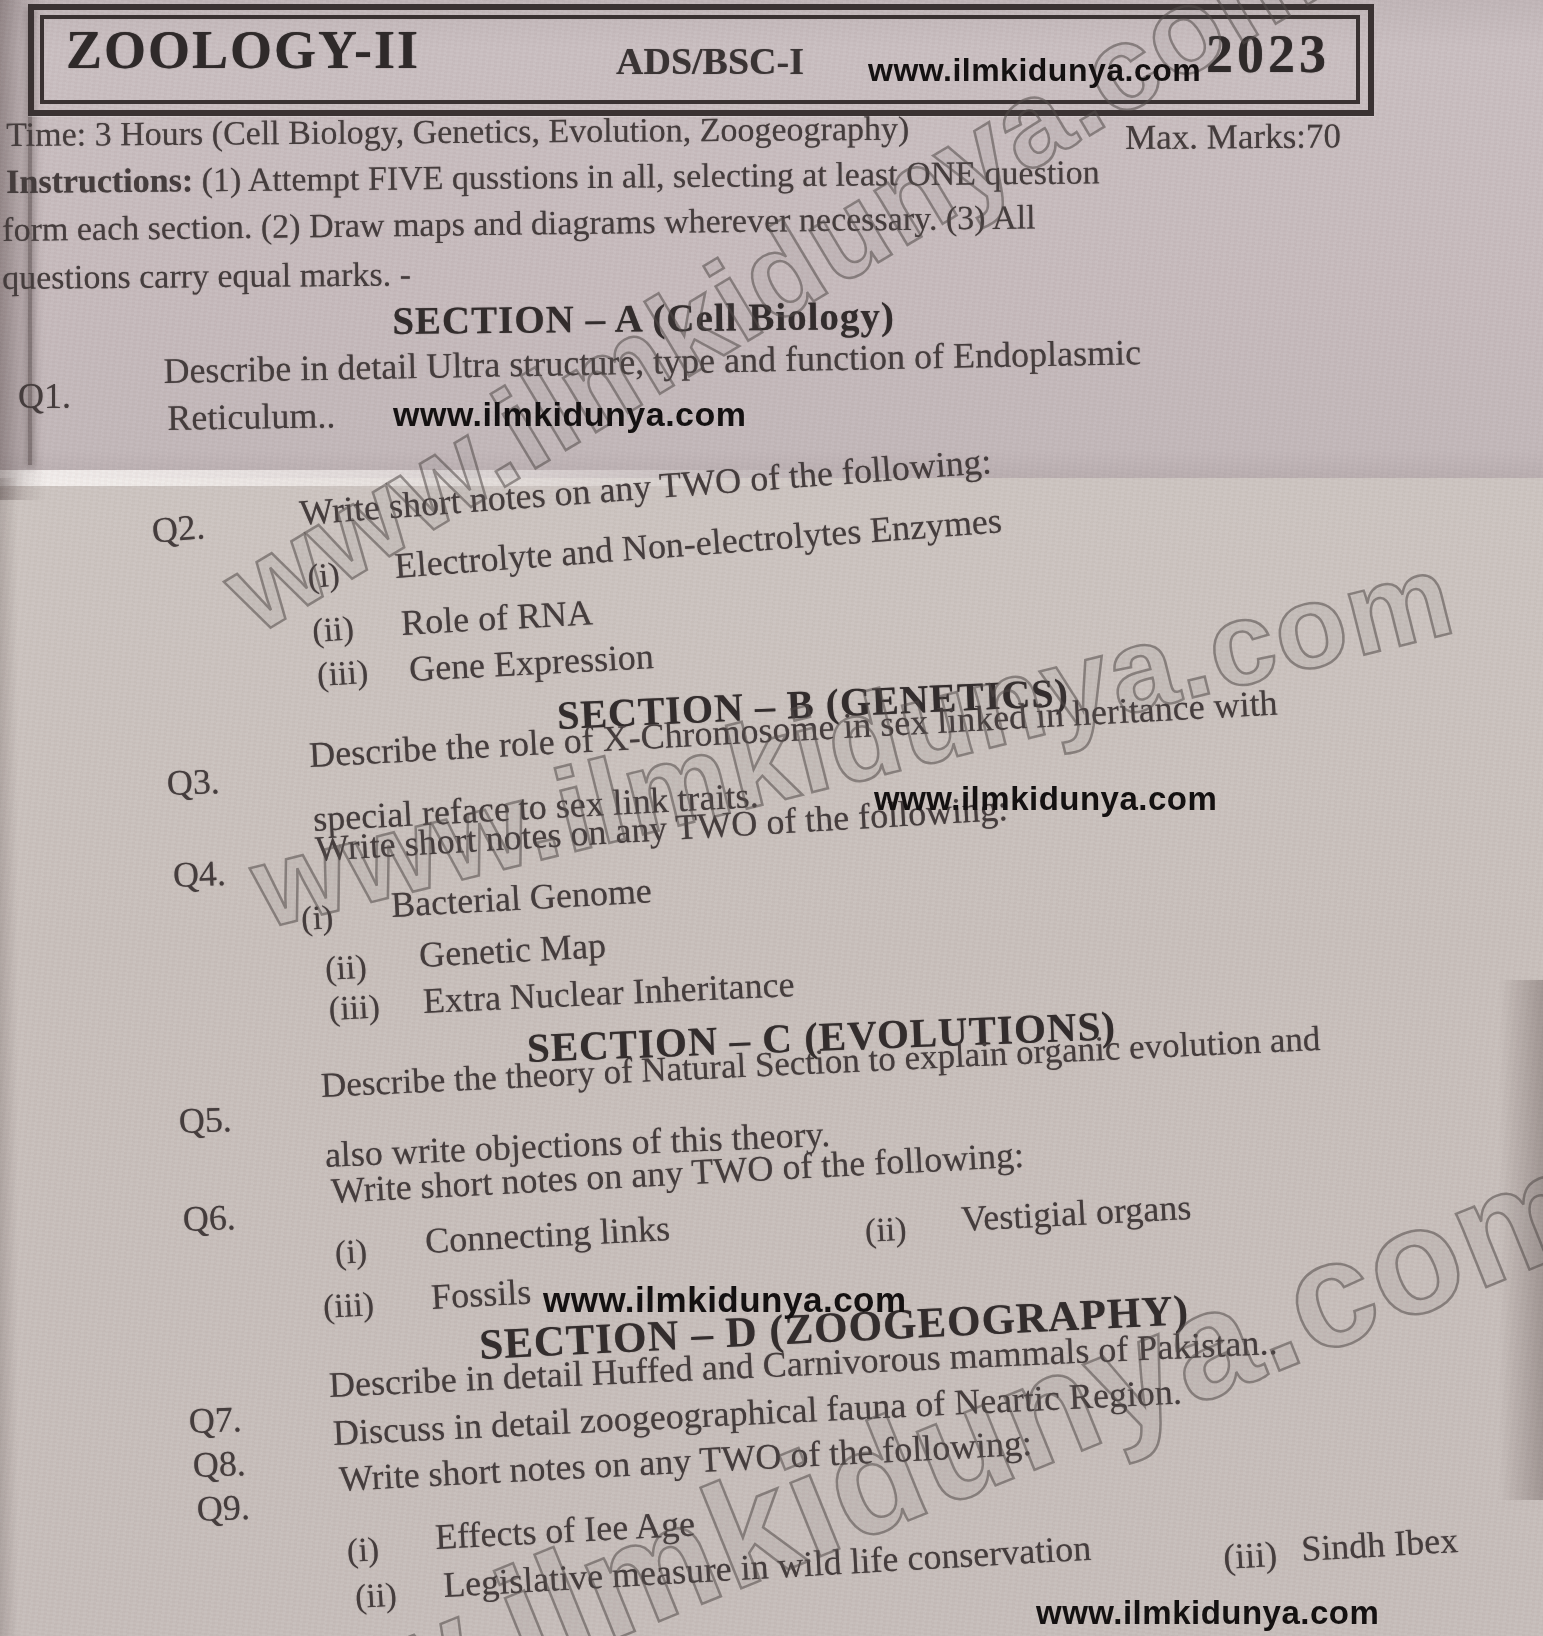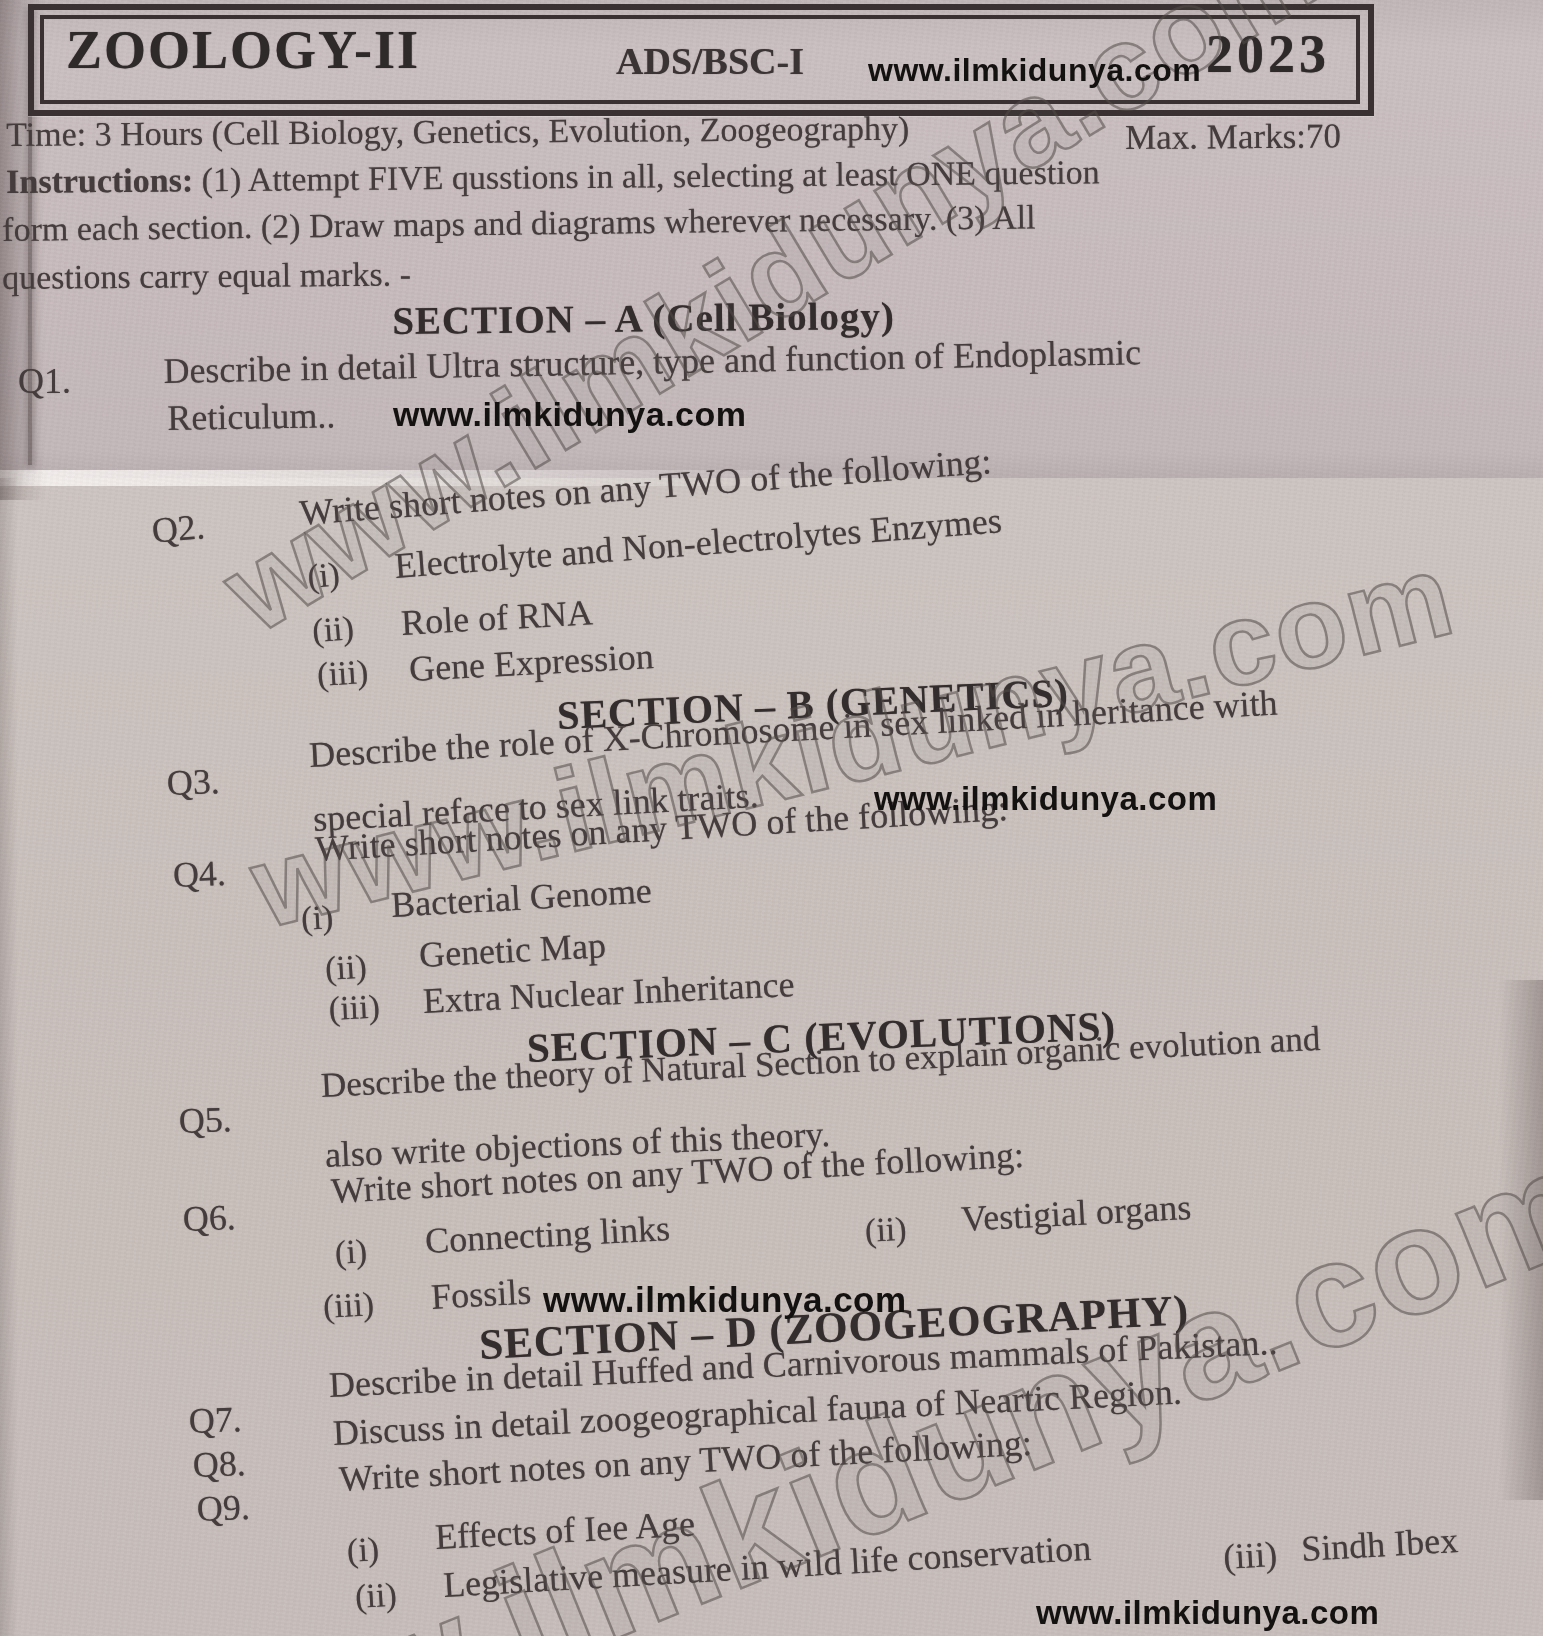--- a/index.html
+++ b/index.html
@@ -78,21 +78,21 @@
 
   <div class="ln" style="left:6px;top:163px;font-size:34px;transform:rotate(-0.5deg);">
     <span class="b">Instructions:</span>
     <span> (1) Attempt FIVE qusstions in all, selecting at least ONE question</span>
   </div>
   <div class="ln" style="left:2px;top:211px;font-size:34px;transform:rotate(-0.7deg);">form each section. (2) Draw maps and diagrams wherever necessary. (3) All</div>
   <div class="ln" style="left:2px;top:259px;font-size:34px;transform:rotate(-0.5deg);">questions carry equal marks. -</div>
 
   <div class="ln sec" style="left:392px;top:298px;font-size:39px;transform:rotate(-0.6deg);">SECTION – A (Cell Biology)</div>
 
-  <div class="ln" style="left:18px;top:360px;">Q1.</div>
+  <div class="ln" style="left:18px;top:375px;">Q1.</div>
   <div class="ln" style="left:163px;top:350px;transform:rotate(-1.1deg);">Describe in detail Ultra structure, type and function of Endoplasmic</div>
   <div class="ln" style="left:167px;top:397px;transform:rotate(-0.9deg);">Reticulum..</div>
 
   <div class="ln" style="left:150px;top:510px;transform:rotate(-5deg);">Q2.</div>
   <div class="ln" style="left:298px;top:492px;transform:rotate(-4.3deg);">Write short notes on any TWO of the following:</div>
   <div class="ln" style="left:306px;top:558px;font-size:34px;transform:rotate(-5deg);">(i)</div>
   <div class="ln" style="left:393px;top:545px;transform:rotate(-4.3deg);">Electrolyte and Non-electrolytes Enzymes</div>
   <div class="ln" style="left:311px;top:612px;font-size:34px;transform:rotate(-4deg);">(ii)</div>
   <div class="ln" style="left:400px;top:602px;transform:rotate(-3.2deg);">Role of RNA</div>
   <div class="ln" style="left:316px;top:656px;font-size:34px;transform:rotate(-3.5deg);">(iii)</div>

